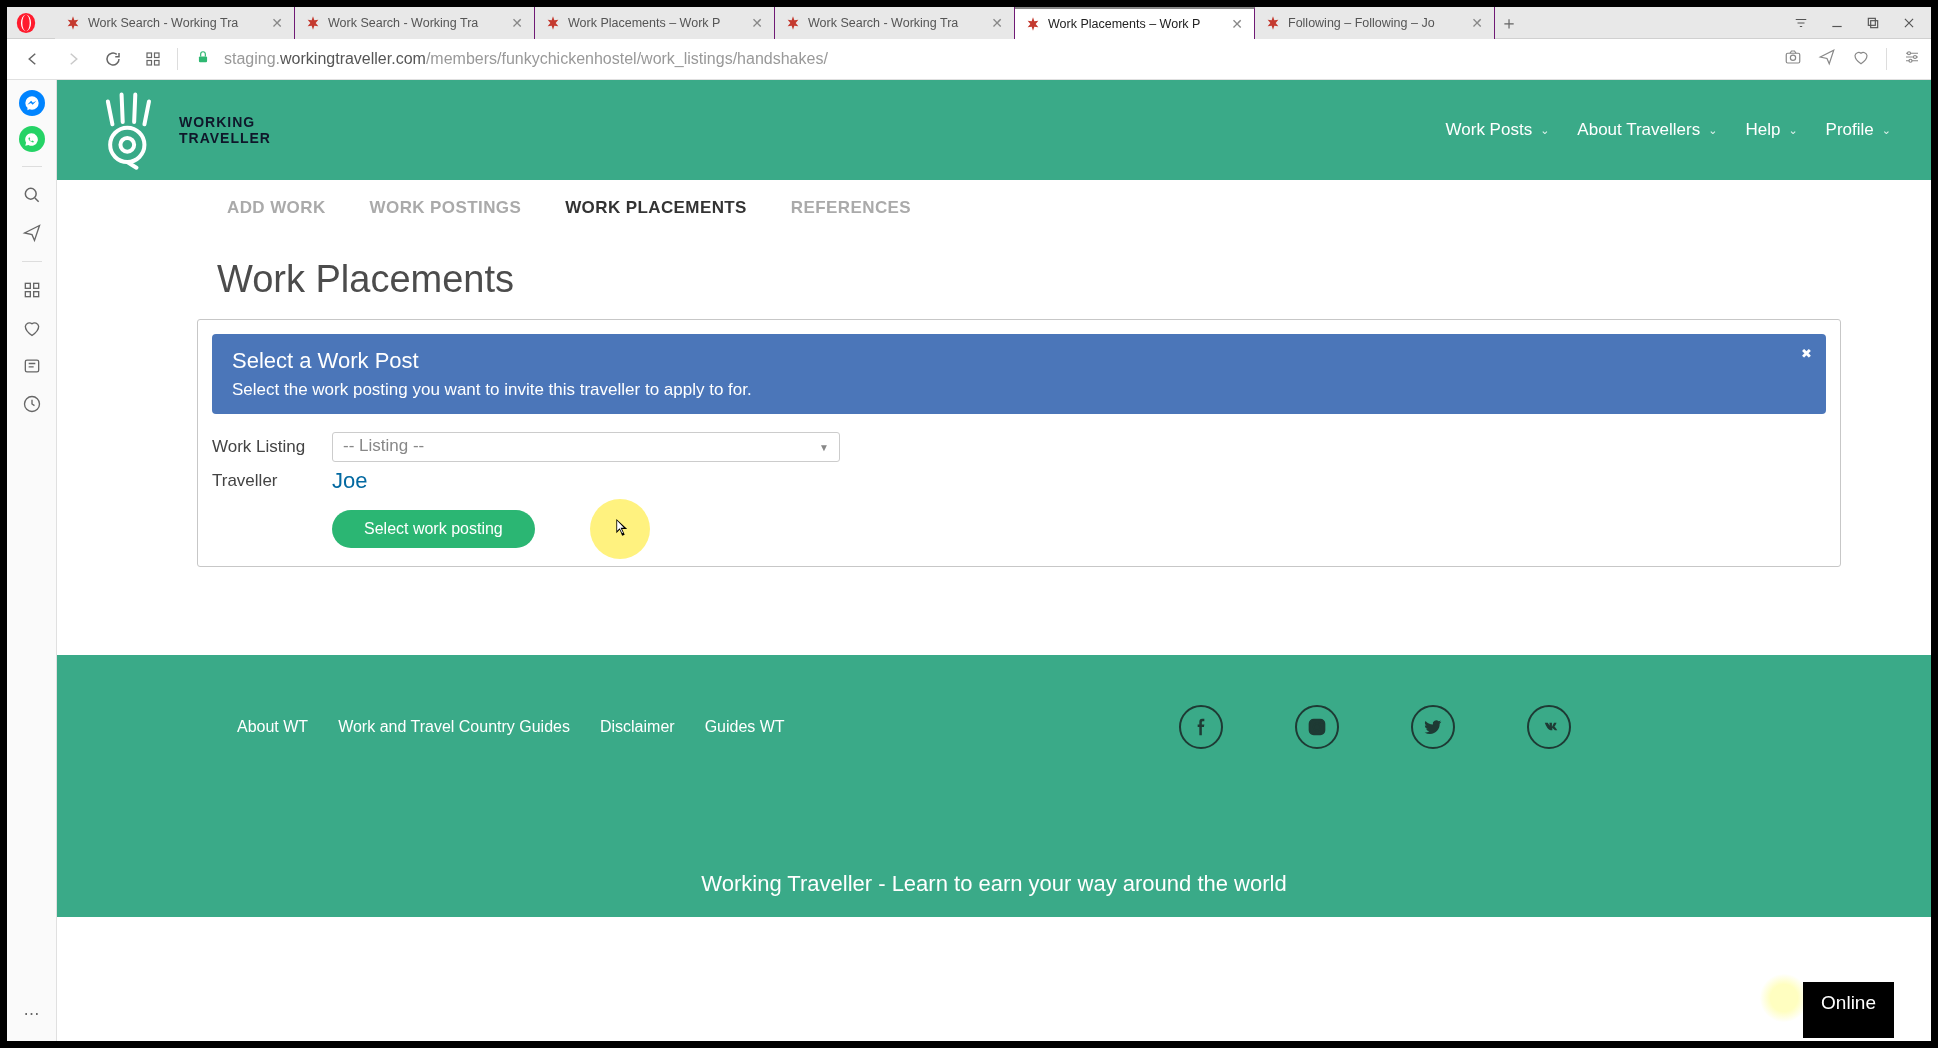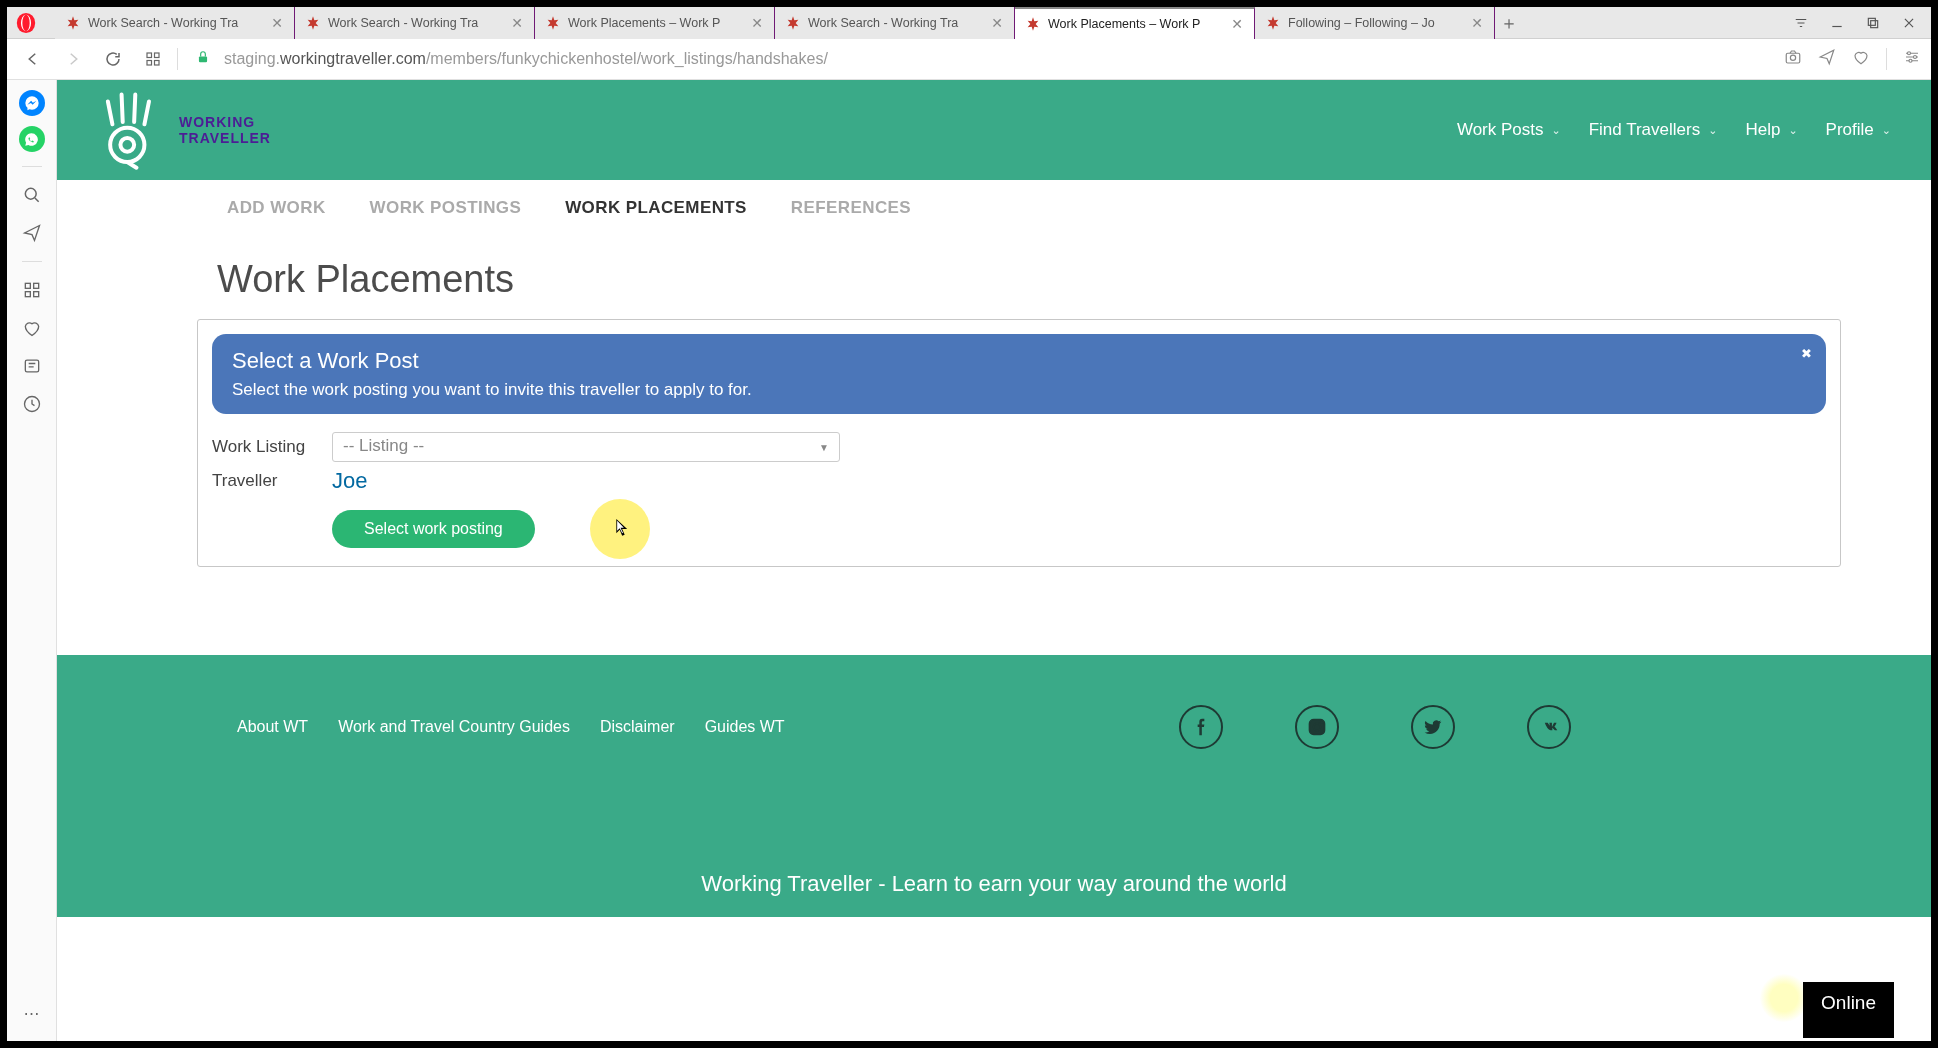--- a/index.html
+++ b/index.html
@@ -28,31 +28,31 @@
 .right-icons svg { width:18px; height:18px; }
 .content-row { display:flex; flex:1; }
 .side-rail { width:50px; background:#fafafa; border-right:1px solid #e0e0e0; display:flex; flex-direction:column; align-items:center; padding-top:10px; gap:10px; }
 .side-rail .rail-item { width:28px; height:28px; display:flex; align-items:center; justify-content:center; color:#666; }
 .side-rail .rail-sep { width:20px; height:1px; background:#ddd; margin:4px 0; }
 .side-rail .messenger { background:#0084FF; border-radius:50%; width:26px; height:26px; }
 .side-rail .whatsapp { background:#25D366; border-radius:50%; width:26px; height:26px; }
 .rail-bottom { margin-top:auto; margin-bottom:14px; color:#888; }
 .viewport { flex:1; background:#fff; display:flex; flex-direction:column; overflow:hidden; }
 .site-header { height:100px; background:#3aaa88; display:flex; align-items:center; padding:0 40px 0 40px; }
-.site-logo { display:flex; align-items:center; gap:10px; color:#4c1d95; }
+.site-logo { display:flex; align-items:center; gap:10px; color:#0f172a; }
 .site-nav { margin-left:auto; display:flex; gap:28px; }
 .site-nav-item { color:#fff; font-size:17px; display:flex; align-items:center; gap:8px; cursor:pointer; }
 .site-nav-item .chev { font-size:11px; opacity:.85; }
 .subnav { height:56px; background:#fff; display:flex; align-items:center; padding-left:170px; gap:44px; border-bottom:0; }
 .subnav-item { color:#aaa; font-weight:600; font-size:17px; letter-spacing:.4px; cursor:pointer; }
 .subnav-item.active { color:#333; }
 .page-body { padding:16px 0 0 0; }
 h1.page-title { font-size:38px; font-weight:400; color:#4c4c4c; margin:6px 0 18px 160px; }
 .card { margin:0 90px 0 140px; border:1px solid #c7c7c7; border-radius:3px; padding:14px; }
-.alert-info { background:#4b76b9; color:#fff; padding:14px 20px; border-radius:14px; position:relative; margin-bottom:18px; }
+.alert-info { background:#4b76b9; color:#fff; padding:14px 20px; border-radius:4px; position:relative; margin-bottom:18px; }
 .alert-info h3 { font-size:22px; font-weight:400; margin-bottom:6px; }
 .alert-info p { font-size:17px; font-weight:300; }
 .alert-close { position:absolute; right:14px; top:12px; font-size:13px; cursor:pointer; }
 .form-row { display:flex; align-items:center; margin:6px 0; }
 .form-label { width:120px; font-size:17px; color:#444; }
 .select-box { width:508px; height:30px; border:1px solid #ccc; border-radius:3px; background:#fff; position:relative; font-size:17px; color:#888; padding:3px 10px; cursor:pointer; }
 .select-box .caret { position:absolute; right:10px; top:9px; color:#888; font-size:10px; }
 .link-text { color:#0369a1; font-size:22px; cursor:pointer; }
 .green-btn { margin:10px 0 4px 120px; background:#2bb673; color:#fff; border:none; border-radius:22px; padding:10px 32px; font-size:16px; cursor:pointer; }
 .site-footer { margin-top:88px; background:#3aaa88; padding:50px 40px 20px 40px; color:#fff; }
@@ -272,21 +272,21 @@
             <div style="font-size:14px;font-weight:600;letter-spacing:1px">WORKING</div>
             <div style="font-size:14px;font-weight:600;letter-spacing:1px">TRAVELLER</div>
           </div>
         </div>
         <div class="site-nav">
           <div class="site-nav-item">
               <span>Work Posts</span>
               <span class="chev">⌄</span>
             </div>
           <div class="site-nav-item">
-              <span>Find Travellers</span>
+              <span>About Travellers</span>
               <span class="chev">⌄</span>
             </div>
           <div class="site-nav-item">
               <span>Help</span>
               <span class="chev">⌄</span>
             </div>
           <div class="site-nav-item">
               <span>Profile</span>
               <span class="chev">⌄</span>
             </div>

